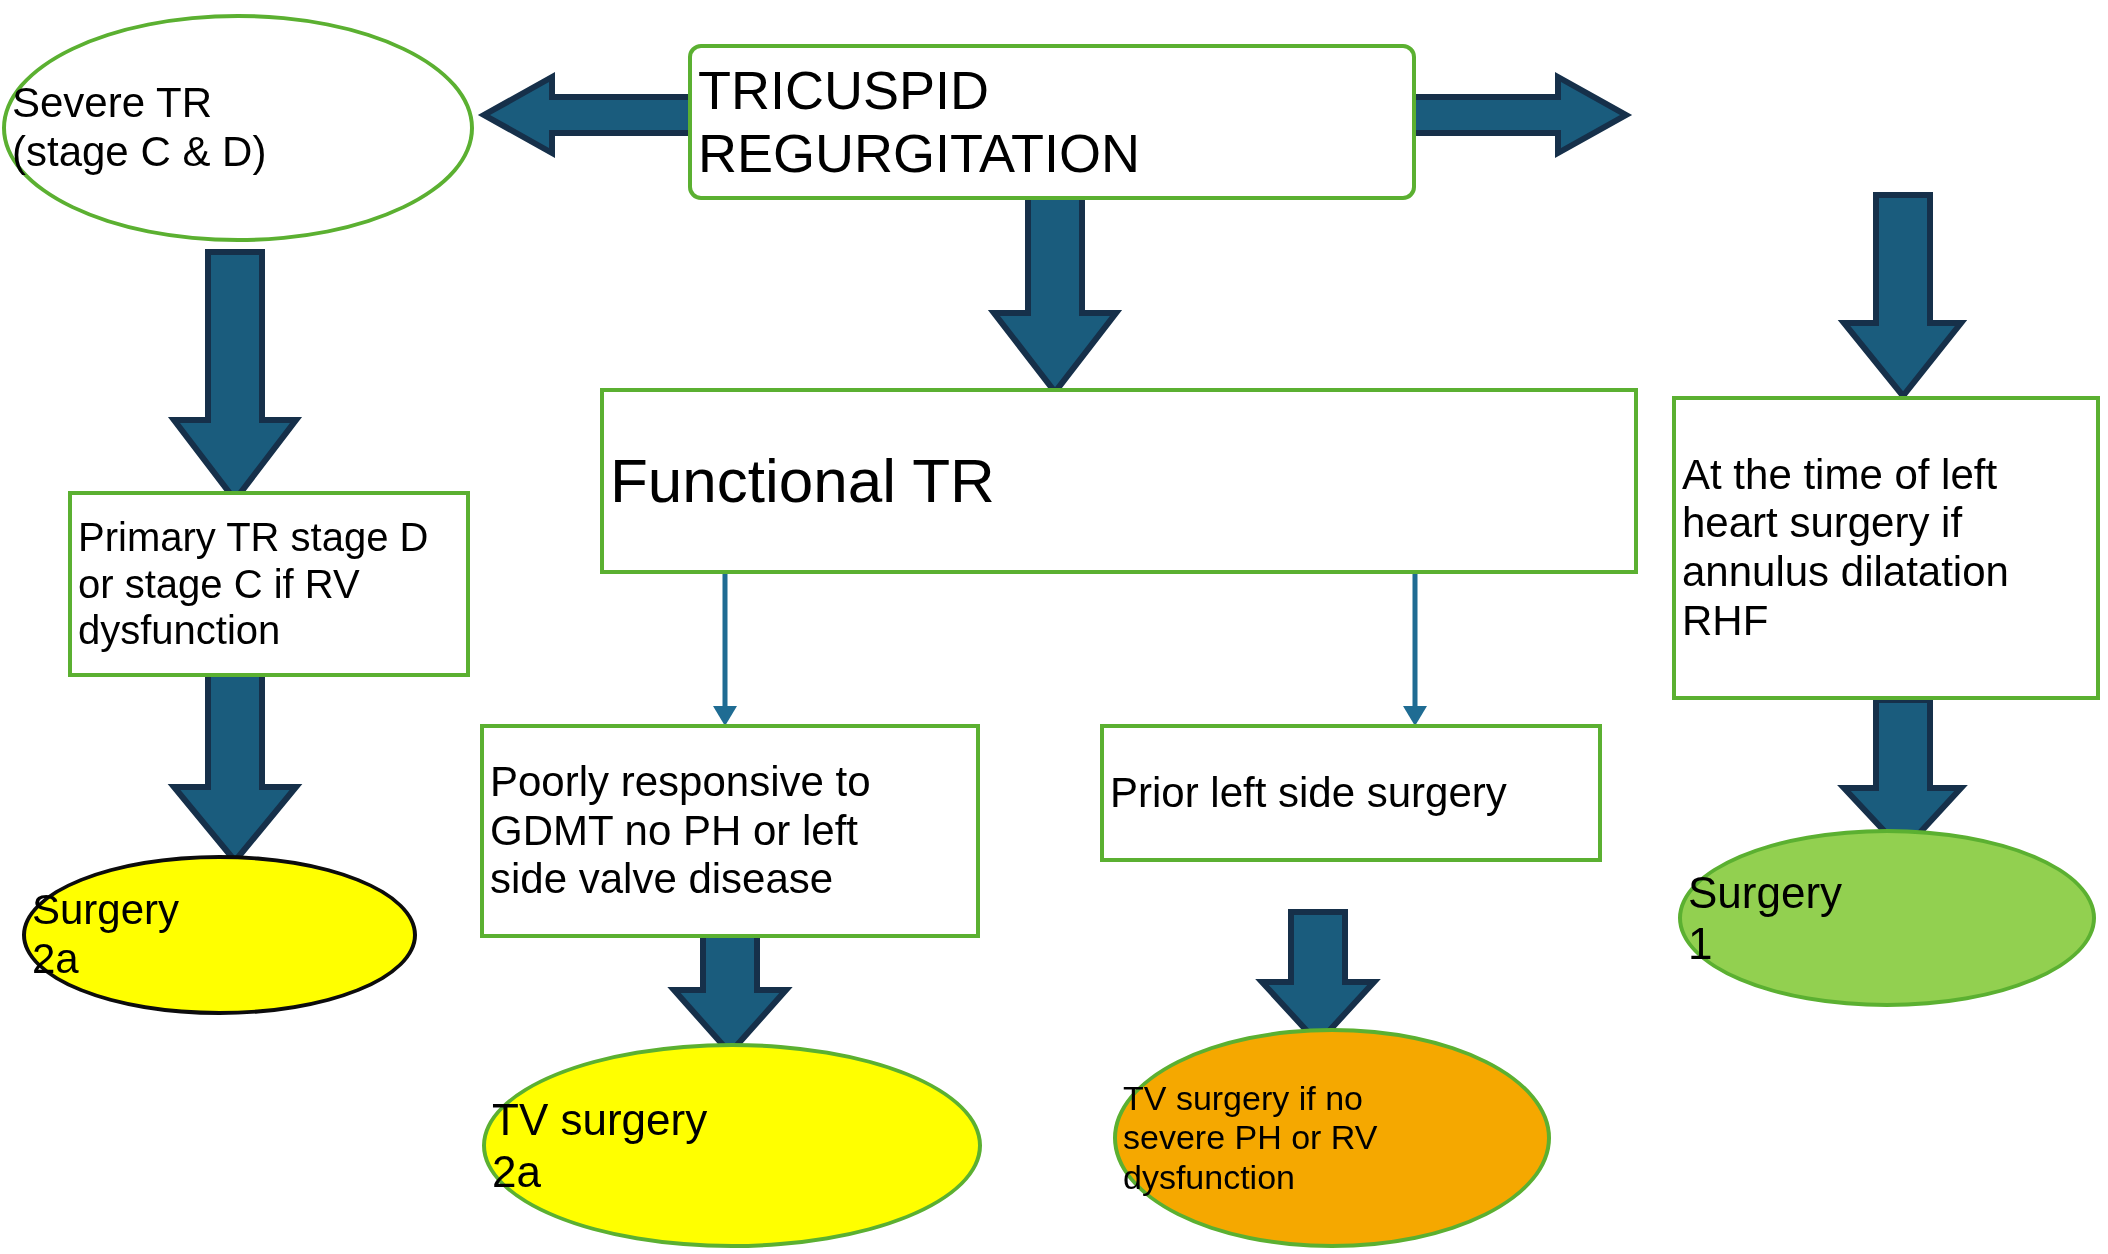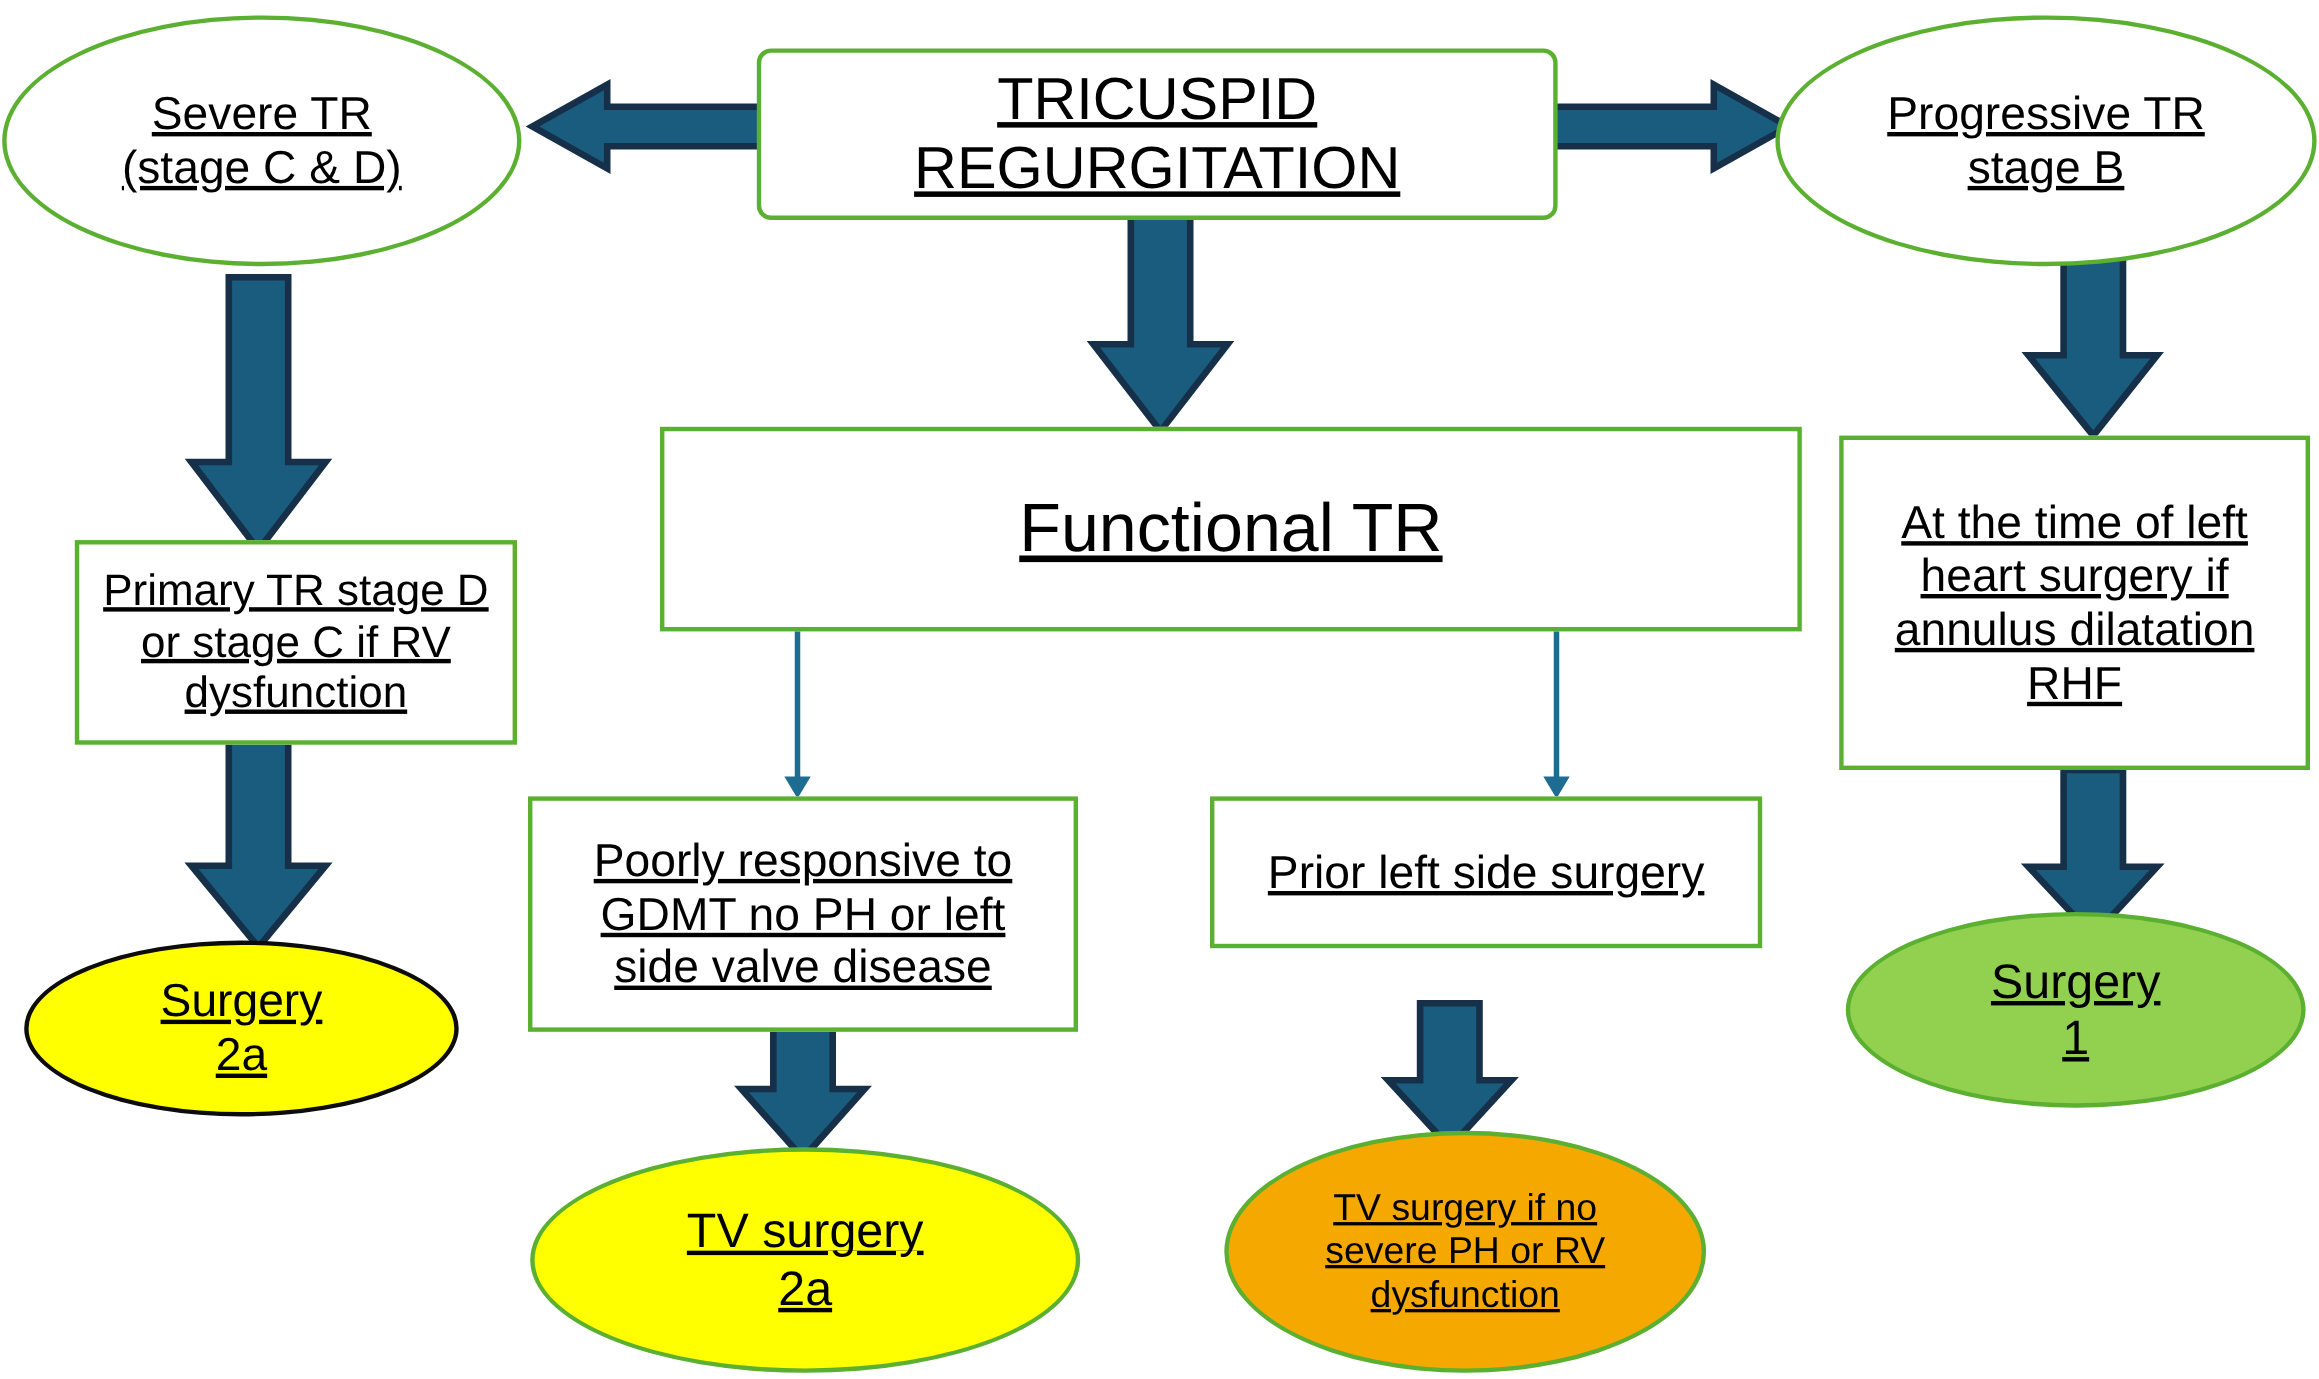--- a/index.html
+++ b/index.html
@@ -13,25 +13,24 @@
     height:1254px;
     background:#ffffff;
     overflow:hidden;
   }
   .node{
     position:absolute;
     box-sizing:border-box;
     display:flex;
     align-items:center;
     justify-content:center;
-    text-align:center;
+    text-align:left;
     color:#000000;
     line-height:1.16;
     z-index:3;
-    text-decoration:underline;
   }
   .node .txt{width:100%;padding:0 6px;}
   
   .rrect{
     border:4px solid #5BB031;
     border-radius:18px;
     background:#ffffff;
   }
   
   .rect{
@@ -106,26 +105,20 @@
     </div>
   </div>
 
   <div class="node ellipse" style="left:2px;top:14px;width:472px;height:228px;font-size:42px;">
     <div class="txt">
       <div>Severe TR</div>
       <div>(stage C &amp; D)</div>
     </div>
   </div>
 
-  <div class="node ellipse" style="left:1614px;top:14px;width:492px;height:228px;font-size:42px;">
-    <div class="txt">
-      <div>Progressive TR</div>
-      <div>stage B</div>
-    </div>
-  </div>
 
   <div class="node rect" style="left:600px;top:388px;width:1038px;height:186px;font-size:62px;">
     <div class="txt">
       <div>Functional TR</div>
     </div>
   </div>
 
   <div class="node rect" style="left:28px;top:491px;width:402px;height:186px;font-size:40px;margin-left:40px;">
     <div class="txt">
       <div>Primary TR stage D</div>

